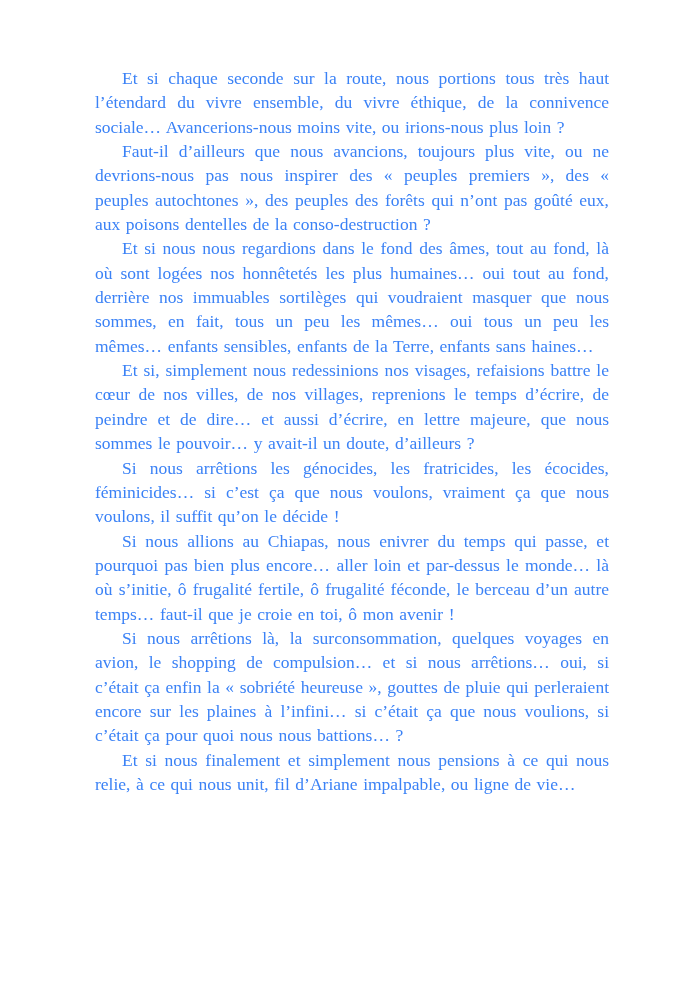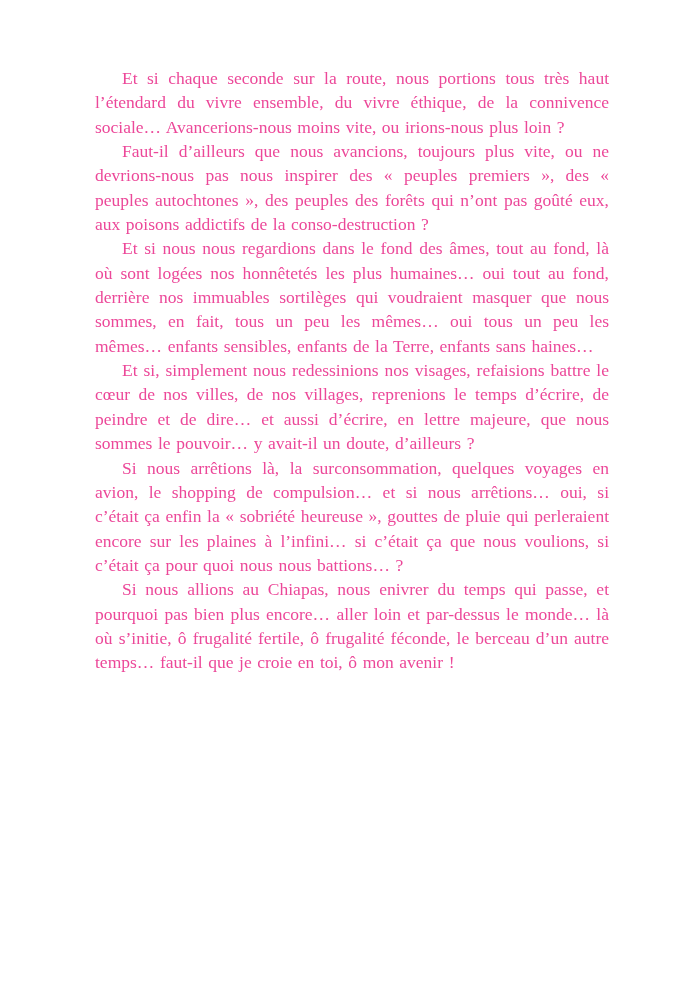--- a/index.html
+++ b/index.html
@@ -14,29 +14,31 @@
     background: #ffffff;
     box-sizing: border-box;
     padding: 66px 91px 0 95px;
     overflow: hidden;
   }
   .book-page p {
     margin: 0;
     font-family: "Liberation Serif", "DejaVu Serif", serif;
     font-size: 17.5px;
     line-height: 24.35px;
-    color: #ec4899;
+    color: #3b82f6;
     text-align: justify;
     text-indent: 27px;
     word-spacing: 1.2px;
   }
 </style>
 </head>
 <body>
 
 <div class="book-page">
   <p>Et si chaque seconde sur la route, nous portions tous très haut l’étendard du vivre ensemble, du vivre éthique, de la connivence sociale… Avancerions-nous moins vite, ou irions-nous plus loin ?</p>
-  <p>Faut-il d’ailleurs que nous avancions, toujours plus vite, ou ne devrions-nous pas nous inspirer des « peuples premiers », des « peuples autochtones », des peuples des forêts qui n’ont pas goûté eux, aux poisons addictifs de la conso-destruction ?</p>
+  <p>Faut-il d’ailleurs que nous avancions, toujours plus vite, ou ne devrions-nous pas nous inspirer des « peuples premiers », des « peuples autochtones », des peuples des forêts qui n’ont pas goûté eux, aux poisons dentelles de la conso-destruction ?</p>
   <p>Et si nous nous regardions dans le fond des âmes, tout au fond, là où sont logées nos honnêtetés les plus humaines… oui tout au fond, derrière nos immuables sortilèges qui voudraient masquer que nous sommes, en fait, tous un peu les mêmes… oui tous un peu les mêmes… enfants sensibles, enfants de la Terre, enfants sans haines…</p>
   <p>Et si, simplement nous redessinions nos visages, refaisions battre le cœur de nos villes, de nos villages, reprenions le temps d’écrire, de peindre et de dire… et aussi d’écrire, en lettre majeure, que nous sommes le pouvoir… y avait-il un doute, d’ailleurs ?</p>
+  <p>Si nous arrêtions les génocides, les fratricides, les écocides, féminicides… si c’est ça que nous voulons, vraiment ça que nous voulons, il suffit qu’on le décide !</p>
+  <p>Si nous allions au Chiapas, nous enivrer du temps qui passe, et pourquoi pas bien plus encore… aller loin et par-dessus le monde… là où s’initie, ô frugalité fertile, ô frugalité féconde, le berceau d’un autre temps… faut-il que je croie en toi, ô mon avenir !</p>
   <p>Si nous arrêtions là, la surconsommation, quelques voyages en avion, le shopping de compulsion… et si nous arrêtions… oui, si c’était ça enfin la « sobriété heureuse », gouttes de pluie qui perleraient encore sur les plaines à l’infini… si c’était ça que nous voulions, si c’était ça pour quoi nous nous battions… ?</p>
-  <p>Si nous allions au Chiapas, nous enivrer du temps qui passe, et pourquoi pas bien plus encore… aller loin et par-dessus le monde… là où s’initie, ô frugalité fertile, ô frugalité féconde, le berceau d’un autre temps… faut-il que je croie en toi, ô mon avenir !</p>
+  <p>Et si nous finalement et simplement nous pensions à ce qui nous relie, à ce qui nous unit, fil d’Ariane impalpable, ou ligne de vie…</p>
 </div>
 
 </body></html>

